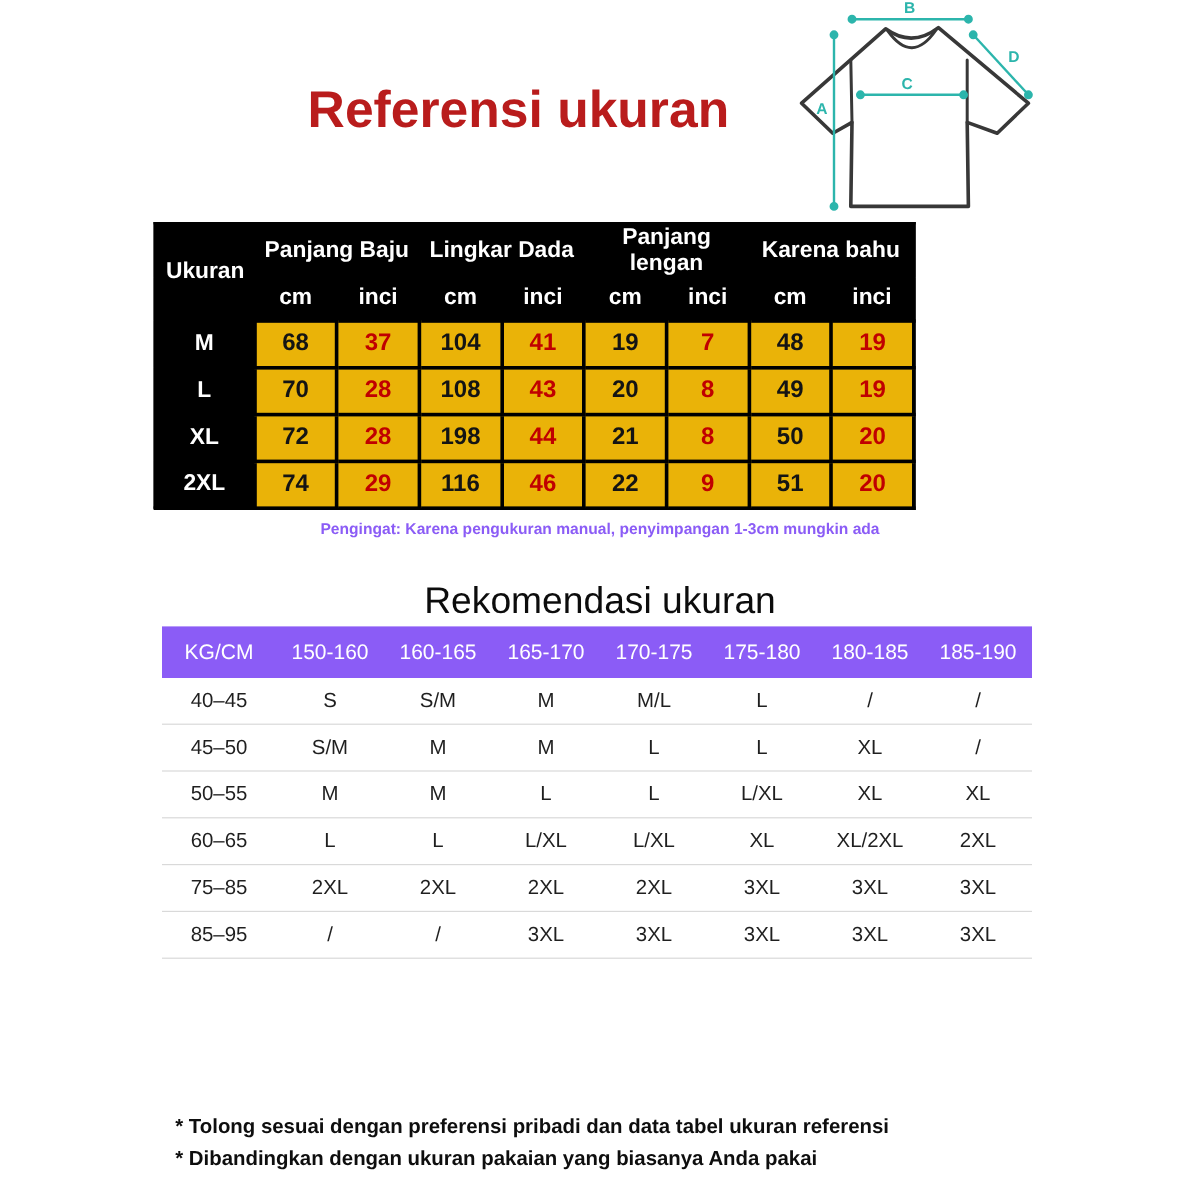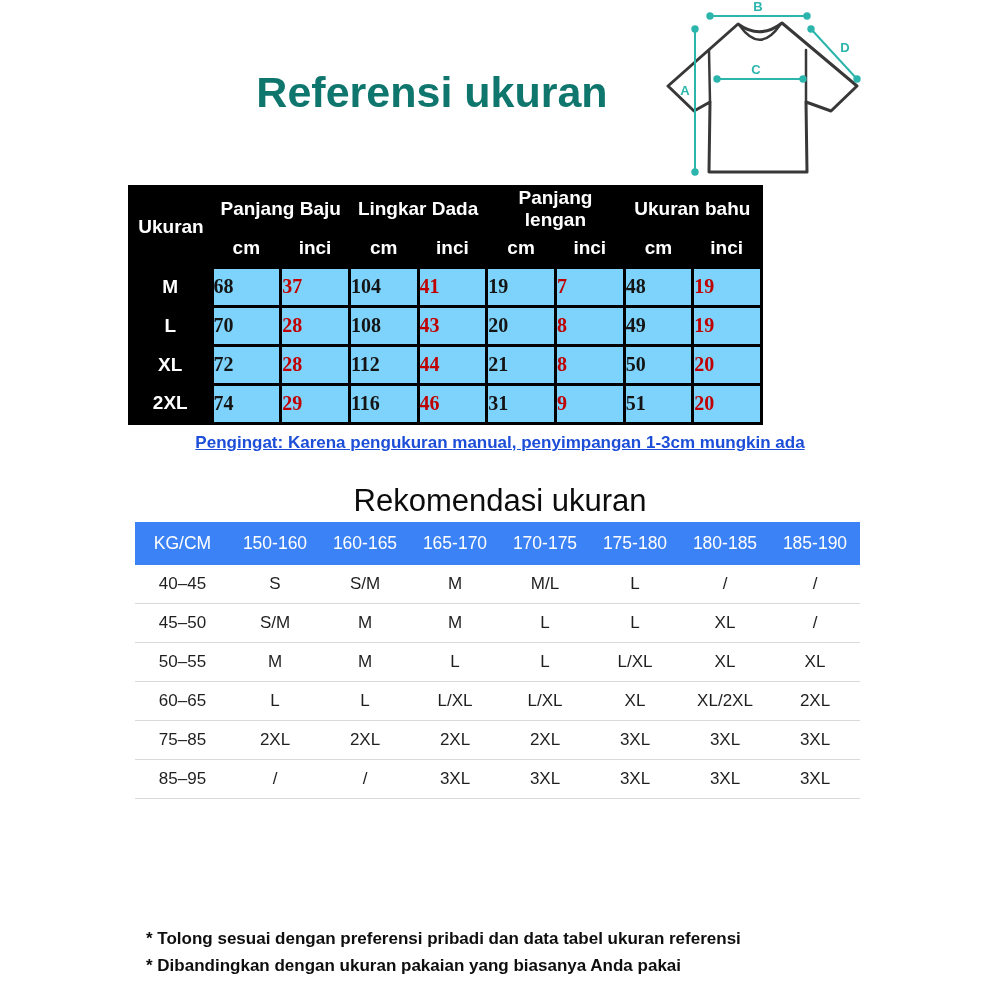--- a/index.html
+++ b/index.html
@@ -2,56 +2,56 @@
 <html><head>
 <meta charset="utf-8">
 <style>
   html,body { margin:0; padding:0; background:#fff; }
   .page {
     position:relative; width:1000px; height:1000px; background:#ffffff;
     overflow:hidden; font-family:"Liberation Sans", sans-serif; color:#000;
   }
   .title {
     position:absolute; left:432px; top:68px; transform:translateX(-50%);
-    font-size:43px; font-weight:700; white-space:nowrap; color:#0f766e;
+    font-size:43px; font-weight:700; white-space:nowrap; color:#b91c1c;
   }
   .tshirt-svg { position:absolute; left:640px; top:0; width:250px; height:185px; }
 
   
   .size-table {
     position:absolute; left:128px; top:185px; width:635px;
     border-collapse:collapse; table-layout:fixed; background:#000;
     border:2px solid #000;
   }
   .size-table th {
     background:#000; color:#fff; font-weight:700; font-size:19px;
     text-align:center; padding:0;
   }
   .size-table td {
-    background:#7dd3fc; border:3px solid #000; font-weight:700; font-size:20px;
-    color:#141414; padding:0;font-family:Liberation Serif, serif;
+    background:#eab308; border:3px solid #000; font-weight:700; font-size:20px;
+    text-align:center; color:#141414; padding:0;
   }
   .size-table td.in { color:#c00000; }
 
   .reminder {
     position:absolute; left:500px; top:433px; transform:translateX(-50%);
-    font-size:17px; font-weight:700; white-space:nowrap; color:#1d4ed8;text-decoration:underline;
+    font-size:13px; font-weight:700; white-space:nowrap; color:#8b5cf6;
   }
   .subtitle {
     position:absolute; left:500px; top:483px; transform:translateX(-50%);
     font-size:31px; font-weight:400; white-space:nowrap; color:#0c0c0c;text-align:center;
   }
 
   
   .rec-table {
     position:absolute; left:135px; top:522px; width:725px;
     border-collapse:collapse; table-layout:fixed; font-size:17px;
   }
   .rec-table thead th {
-    background:#3b82f6; color:#fff; font-weight:400; height:43px;
+    background:#8b5cf6; color:#fff; font-weight:400; height:43px;
     text-align:center; font-size:17.5px; padding:0;
   }
   .rec-table tbody th, .rec-table tbody td {
     height:38px; text-align:center; font-weight:400; color:#1f1f1f;
     border-bottom:1px solid #d9d9d9; padding:0;
   }
 
   .footnote { position:absolute; left:146px; font-size:17px; font-weight:700; color:#0e0e0e; white-space:nowrap; }
   .footnote.f1 { top:929px; }
   .footnote.f2 { top:956px; }
@@ -107,21 +107,21 @@
         <col>
         <col>
         <col>
     </colgroup>
     <tbody>
         <tr style="height:41px">
       <th rowspan="2">Ukuran</th>
       <th colspan="2">Panjang Baju</th>
       <th colspan="2">Lingkar Dada</th>
       <th colspan="2">Panjang lengan</th>
-      <th colspan="2">Ukuran bahu</th>
+      <th colspan="2">Karena bahu</th>
     </tr>
     <tr style="height:36px">
       <th>cm</th>
       <th>inci</th>
       <th>cm</th>
       <th>inci</th>
       <th>cm</th>
       <th>inci</th>
       <th>cm</th>
       <th>inci</th>
@@ -145,34 +145,34 @@
       <td class="in">43</td>
       <td>20</td>
       <td class="in">8</td>
       <td>49</td>
       <td class="in">19</td>
     </tr>
     <tr style="height:39px">
       <th>XL</th>
       <td>72</td>
       <td class="in">28</td>
-      <td>112</td>
+      <td>198</td>
       <td class="in">44</td>
       <td>21</td>
       <td class="in">8</td>
       <td>50</td>
       <td class="in">20</td>
     </tr>
     <tr style="height:39px">
       <th>2XL</th>
       <td>74</td>
       <td class="in">29</td>
       <td>116</td>
       <td class="in">46</td>
-      <td>31</td>
+      <td>22</td>
       <td class="in">9</td>
       <td>51</td>
       <td class="in">20</td>
     </tr>
   </tbody>
     </table>
 
   <div class="reminder">Pengingat: Karena pengukuran manual, penyimpangan 1-3cm mungkin ada</div>
   <div class="subtitle">Rekomendasi ukuran</div>
 

